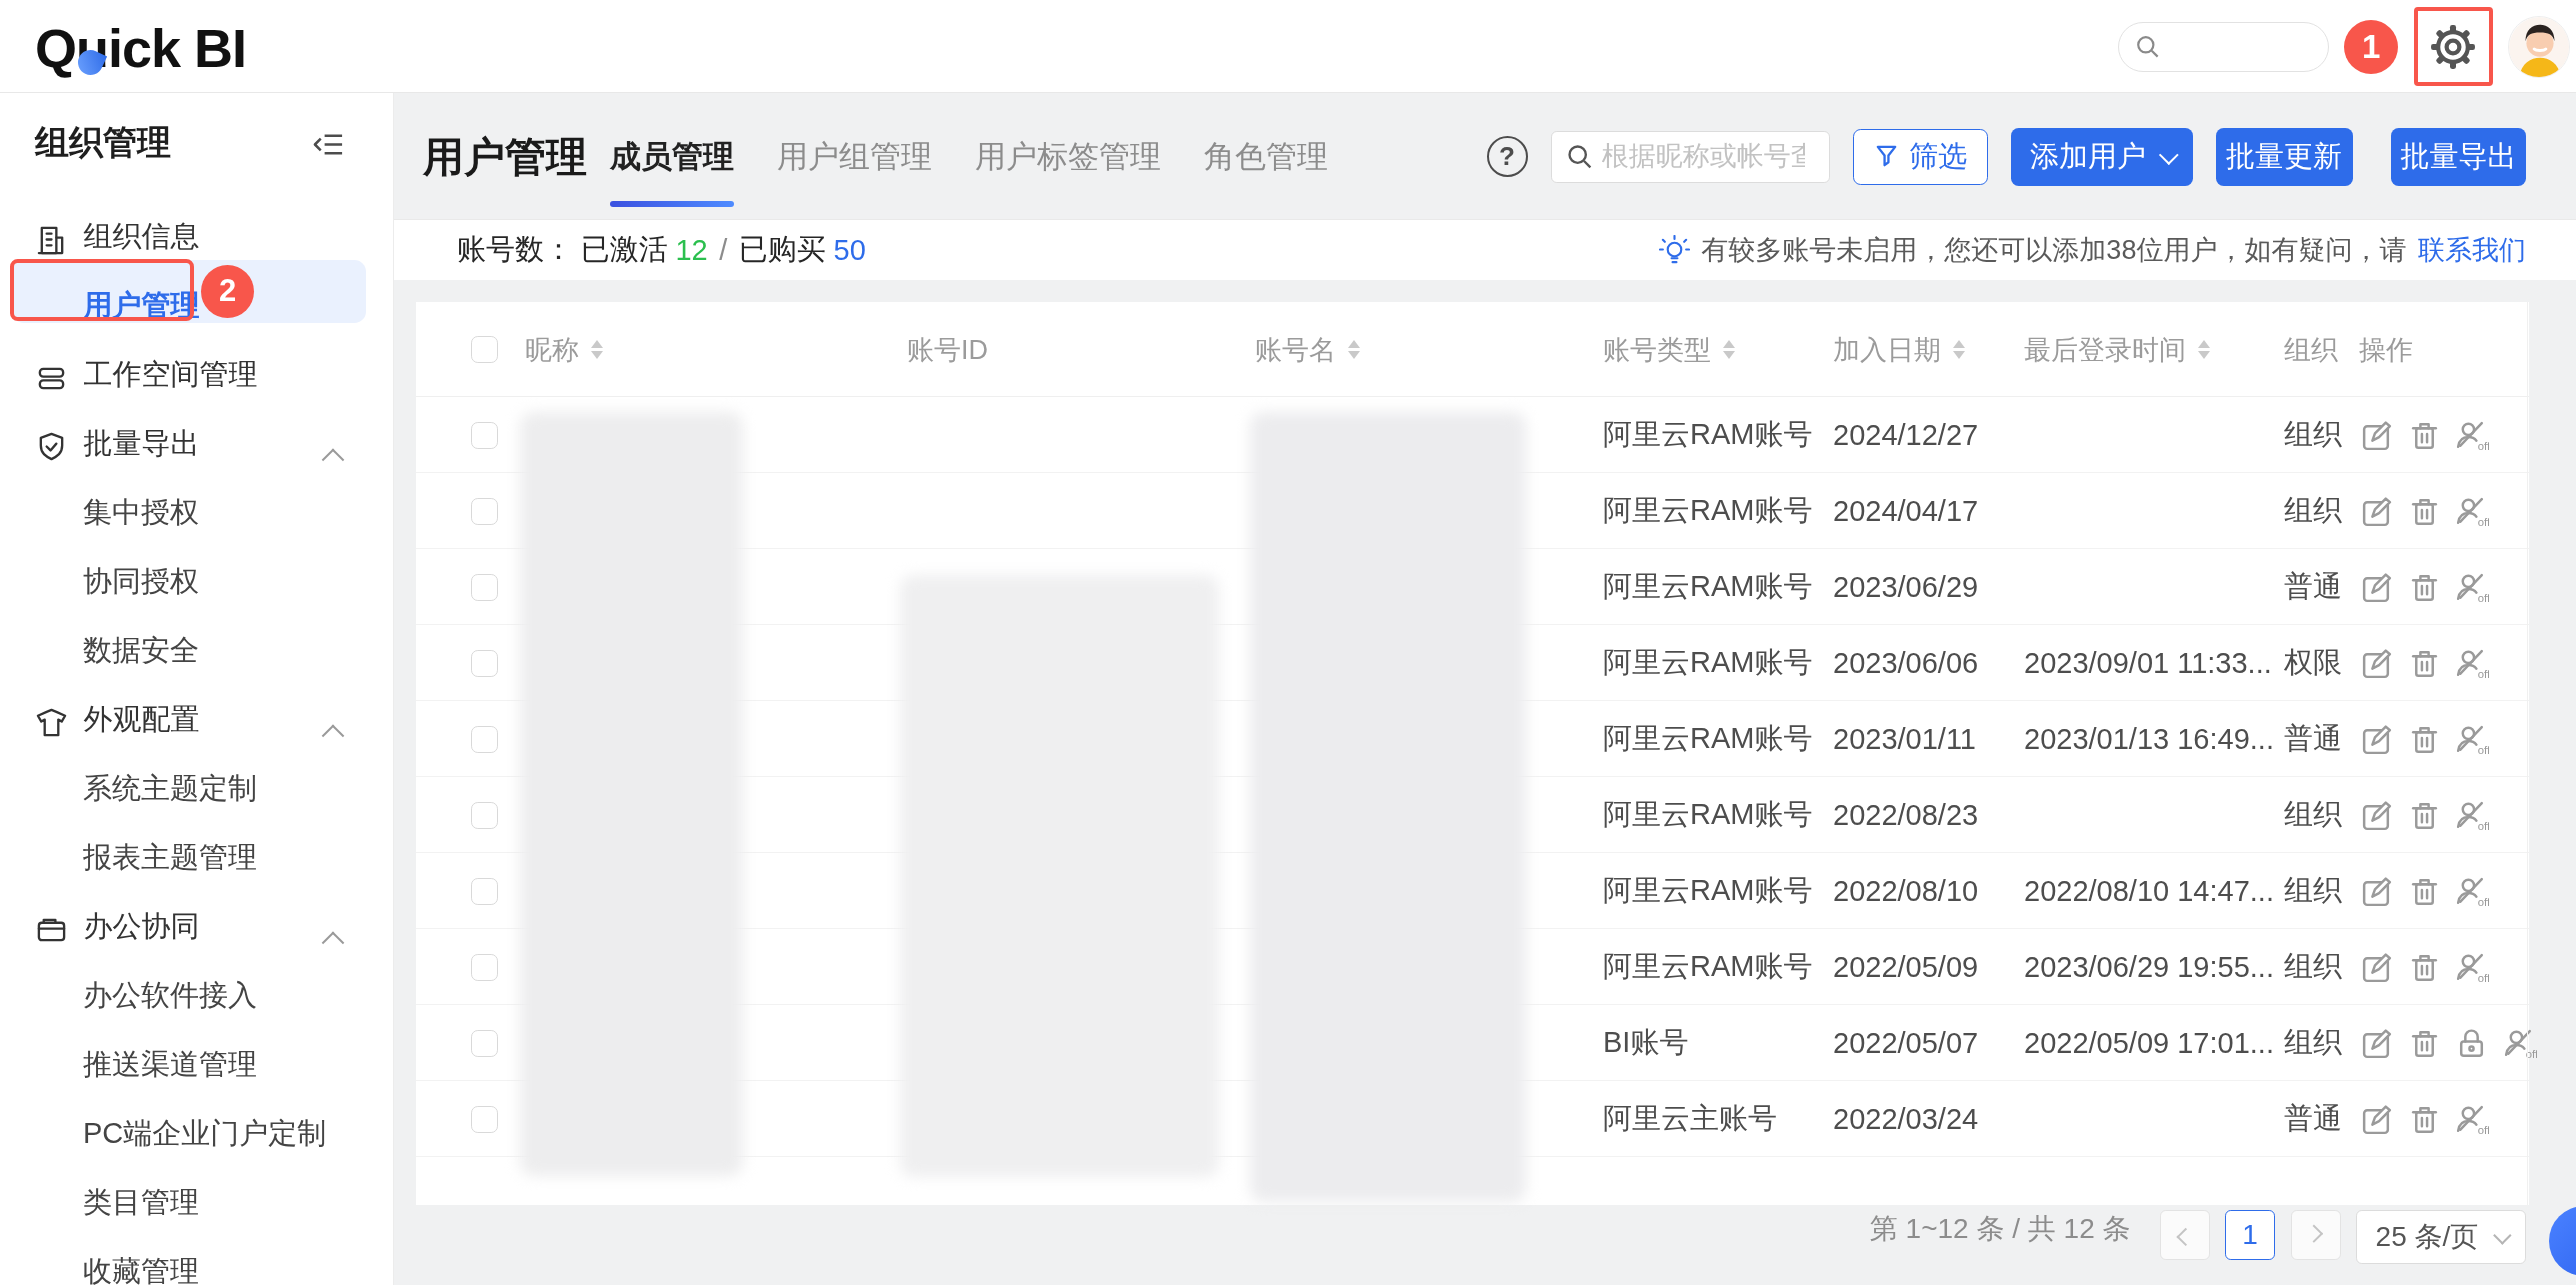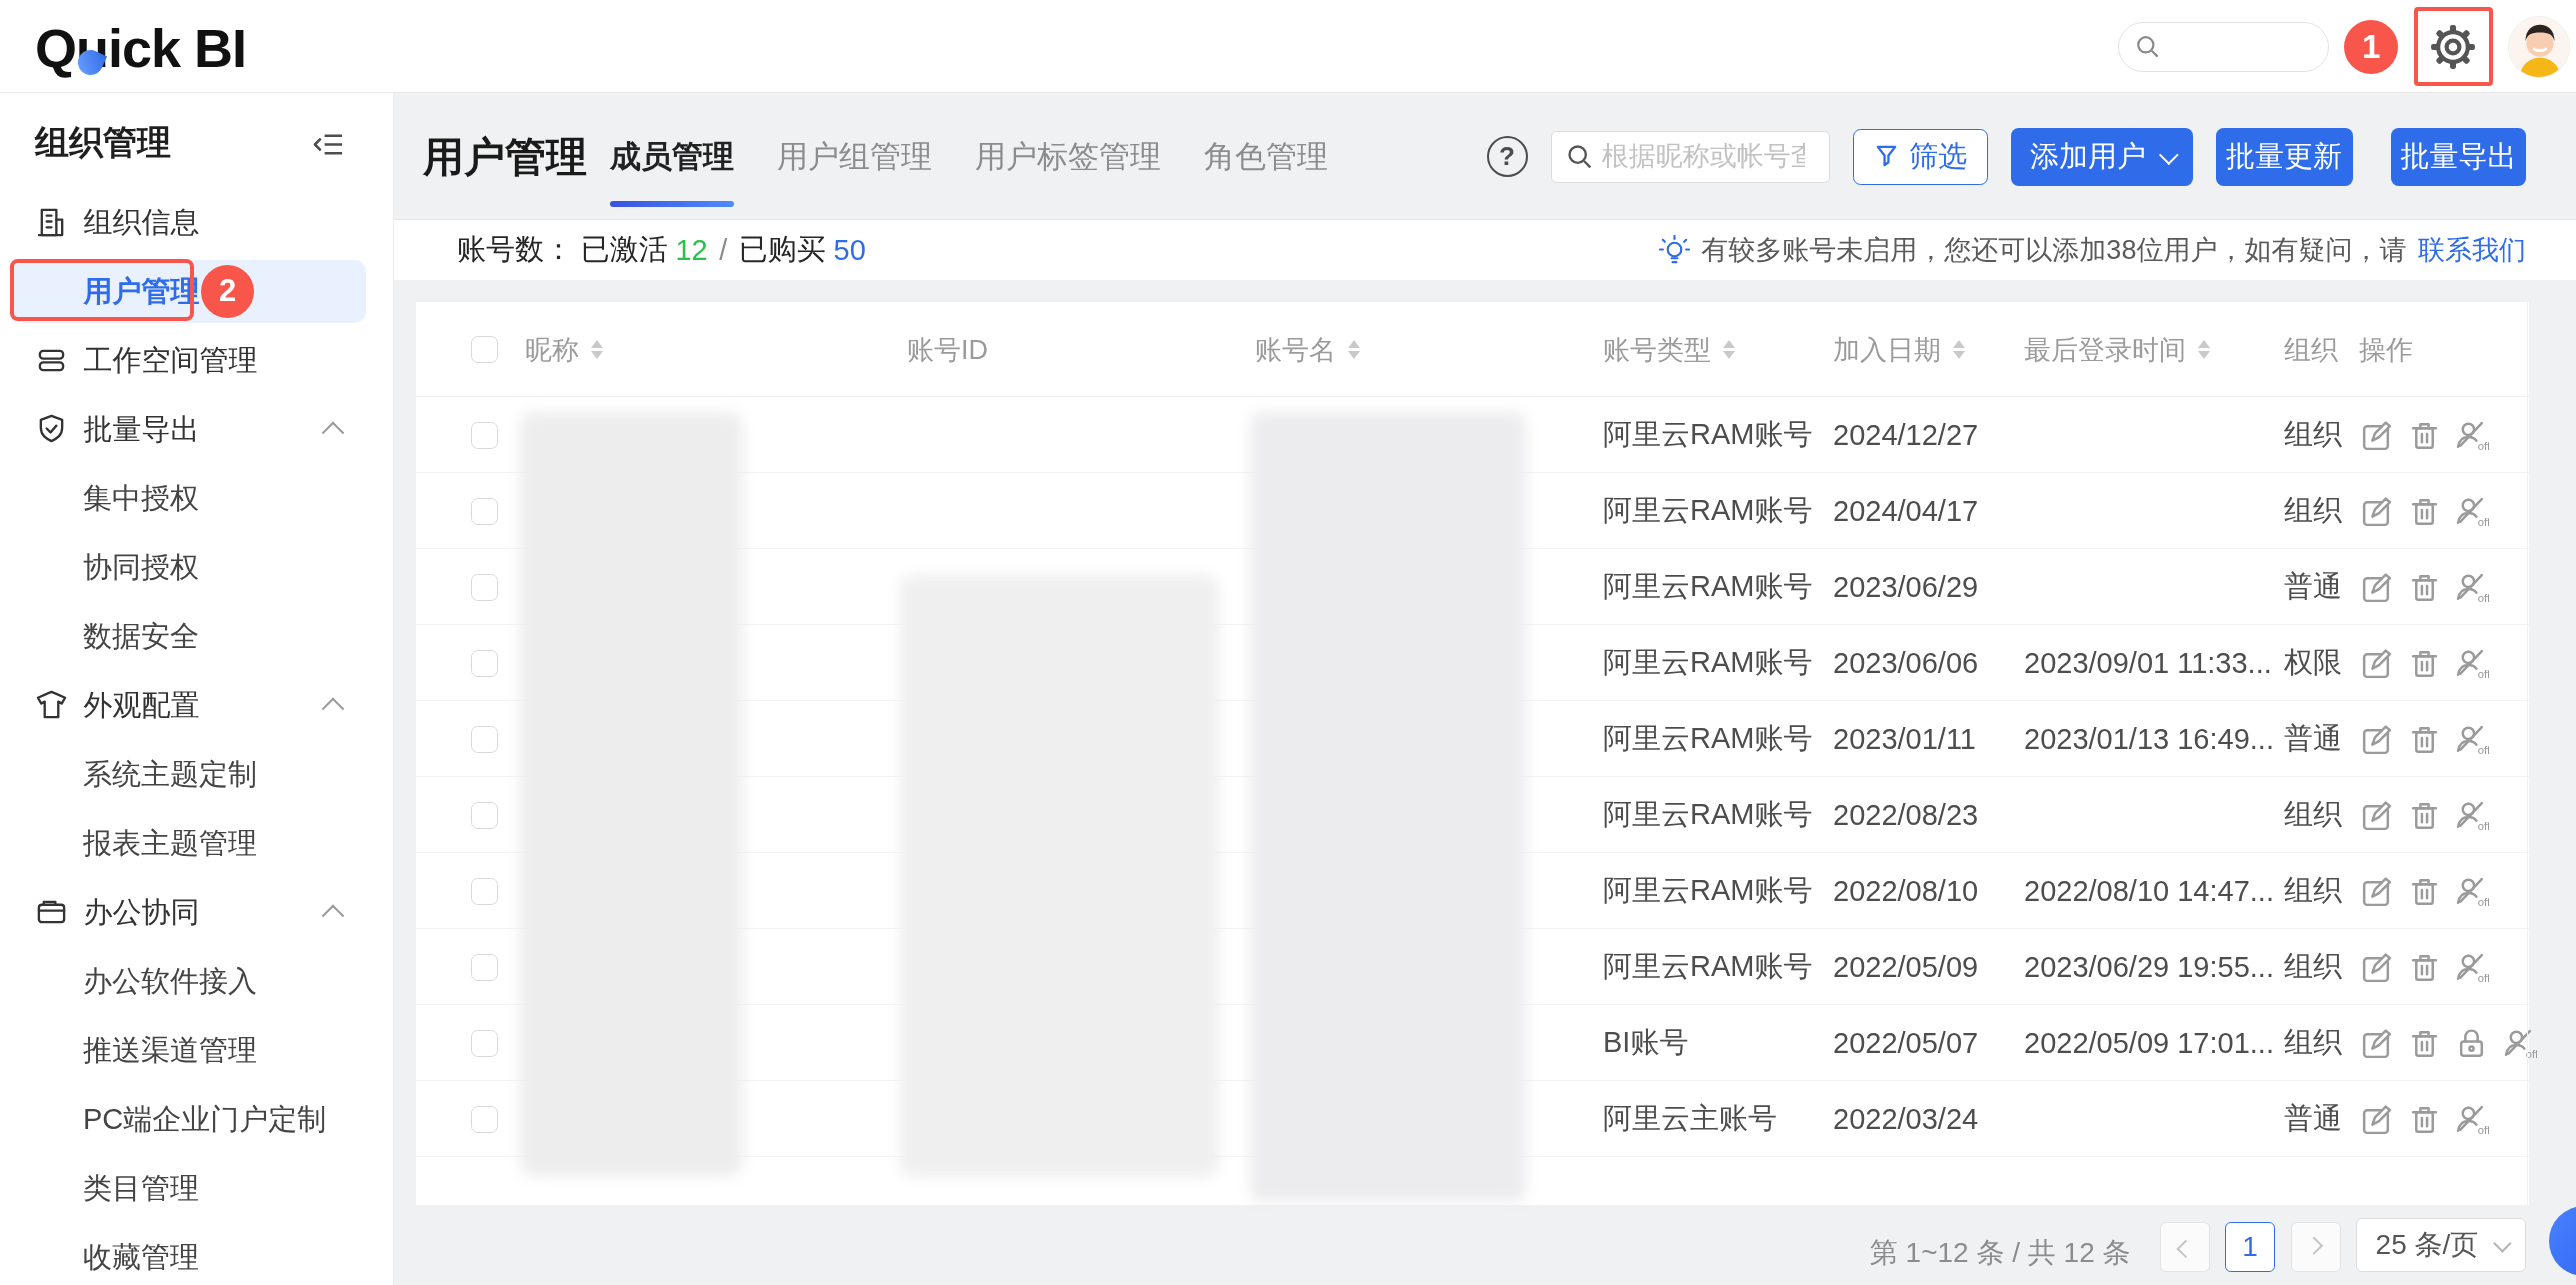--- a/index.html
+++ b/index.html
@@ -23,21 +23,21 @@
   .top-search input{border:none;outline:none;width:145px;font-size:25px;margin-left:7.7px;background:transparent;}
   .badge-circle{width:54px;height:54px;border-radius:50%;background:#f8564b;color:#fff;font-size:33px;font-weight:bold;display:flex;align-items:center;justify-content:center;}
   .gear-box{width:79px;height:79px;border:4.8px solid #f8564b;border-radius:3.9px;display:flex;align-items:center;justify-content:center;background:#fff;}
   .avatar{width:62px;height:62px;border-radius:50%;overflow:hidden;background:#fdfdfd;border:1px solid #eee;}
 
   
   .sidebar{position:absolute;left:0;top:93px;width:394px;height:1192px;background:#fff;border-right:1px solid #ececec;z-index:20;}
   .sb-title-row{position:relative;height:95px;}
   .sb-title{position:absolute;left:35px;top:27px;font-size:34px;font-weight:bold;color:#1f1f1f;}
   .fold-icon{position:absolute;right:48px;top:35px;color:#4c4c4c;cursor:pointer;}
-  .sb-item{position:relative;height:69px;display:flex;align-items:center;padding-left:35px;cursor:pointer;}
+  .sb-item{position:relative;height:69px;display:flex;align-items:flex-end;padding-left:35px;cursor:pointer;}
   .sb-item .ic{width:33px;height:33px;margin-right:15.5px;color:#333;flex:0 0 auto;}
   .sb-item .lbl{font-size:29px;color:#333;white-space:nowrap;z-index:2;}
   .sb-item.child{padding-left:83px;}
   .sb-item.child .lbl{color:#444;}
   .sb-item .chev{margin-left:auto;margin-right:50px;width:15.5px;height:15.5px;border-left:2.9px solid #9a9a9a;border-top:2.9px solid #9a9a9a;transform:rotate(45deg) translateY(3.9px);}
   .sb-item.active .pill{position:absolute;left:11.6px;right:27px;top:2.9px;bottom:2.9px;background:#eaf1fe;border-radius:11.6px;}
   .sb-item.active .lbl{color:#2e6cea;font-weight:bold;}
   .sb-item.active .ic{color:#2e6cea;}
   .sb-item .red-rect{position:absolute;left:9.7px;top:1.9px;width:184px;height:62px;border:4.8px solid #f8564b;border-radius:7.7px;z-index:3;}
   .sb-item .red-num{position:absolute;left:201px;top:7.7px;width:53px;height:53px;border-radius:50%;background:#f8564b;color:#fff;font-weight:bold;font-size:31px;display:flex;align-items:center;justify-content:center;z-index:3;}
@@ -85,21 +85,21 @@
   .td{position:absolute;top:0;height:76px;display:flex;align-items:center;font-size:29px;color:#4d4d4d;white-space:nowrap;}
   .checkbox{width:27px;height:27px;border:1.9px solid #d9d9d9;border-radius:6.8px;background:#fff;cursor:pointer;}
   .actions{display:flex;gap:12.6px;align-items:center;}
   .act-ic{width:35px;height:35px;color:#9a9a9a;cursor:pointer;}
   .redact{position:absolute;background:#ededee;filter:blur(6.8px);border-radius:13.5px;z-index:1;}
   .redact.nick{left:104px;top:110px;width:223px;height:764px;}
   .redact.id{left:484px;top:273px;width:319px;height:602px;background:#efeff0;}
   .redact.name{left:834px;top:110px;width:276px;height:790px;background:#ececee;}
 
   
-  .pagination{position:absolute;right:50px;top:1210px;height:62px;display:flex;align-items:flex-end;gap:15.5px;}
+  .pagination{position:absolute;right:50px;top:1210px;height:62px;display:flex;align-items:flex-start;gap:15.5px;}
   .pg-summary{font-size:28px;color:#8c8c8c;margin-right:13.5px;}
   .pg-btn{width:50px;height:50px;border:1.9px solid #e3e3e3;border-radius:5.8px;background:#fbfbfb;display:flex;align-items:center;justify-content:center;cursor:pointer;}
   .pg-btn .ch{width:12.6px;height:12.6px;border-left:2.9px solid #c4c4c4;border-bottom:2.9px solid #c4c4c4;}
   .pg-btn .ch.left{transform:rotate(45deg) translateX(1.9px);}
   .pg-btn .ch.right{transform:rotate(-135deg) translateX(1.9px);}
   .pg-page{width:50px;height:50px;border:1.9px solid #2e6cea;border-radius:5.8px;background:#fff;color:#2e6cea;font-size:28px;display:flex;align-items:center;justify-content:center;cursor:pointer;}
   .pg-size{width:170px;height:54px;border:1.9px solid #dcdcdc;border-radius:5.8px;background:#fff;color:#555;font-size:28px;display:flex;align-items:center;justify-content:center;gap:15.5px;cursor:pointer;}
   .chev-down-g{width:12.6px;height:12.6px;border-right:2.9px solid #b5b5b5;border-bottom:2.9px solid #b5b5b5;transform:rotate(45deg) translateY(-2.9px);}
   .fab{position:absolute;left:2549px;top:1206px;width:70px;height:70px;border-radius:50%;background:linear-gradient(135deg,#4a82ff,#2f63f0);}
 </style>

